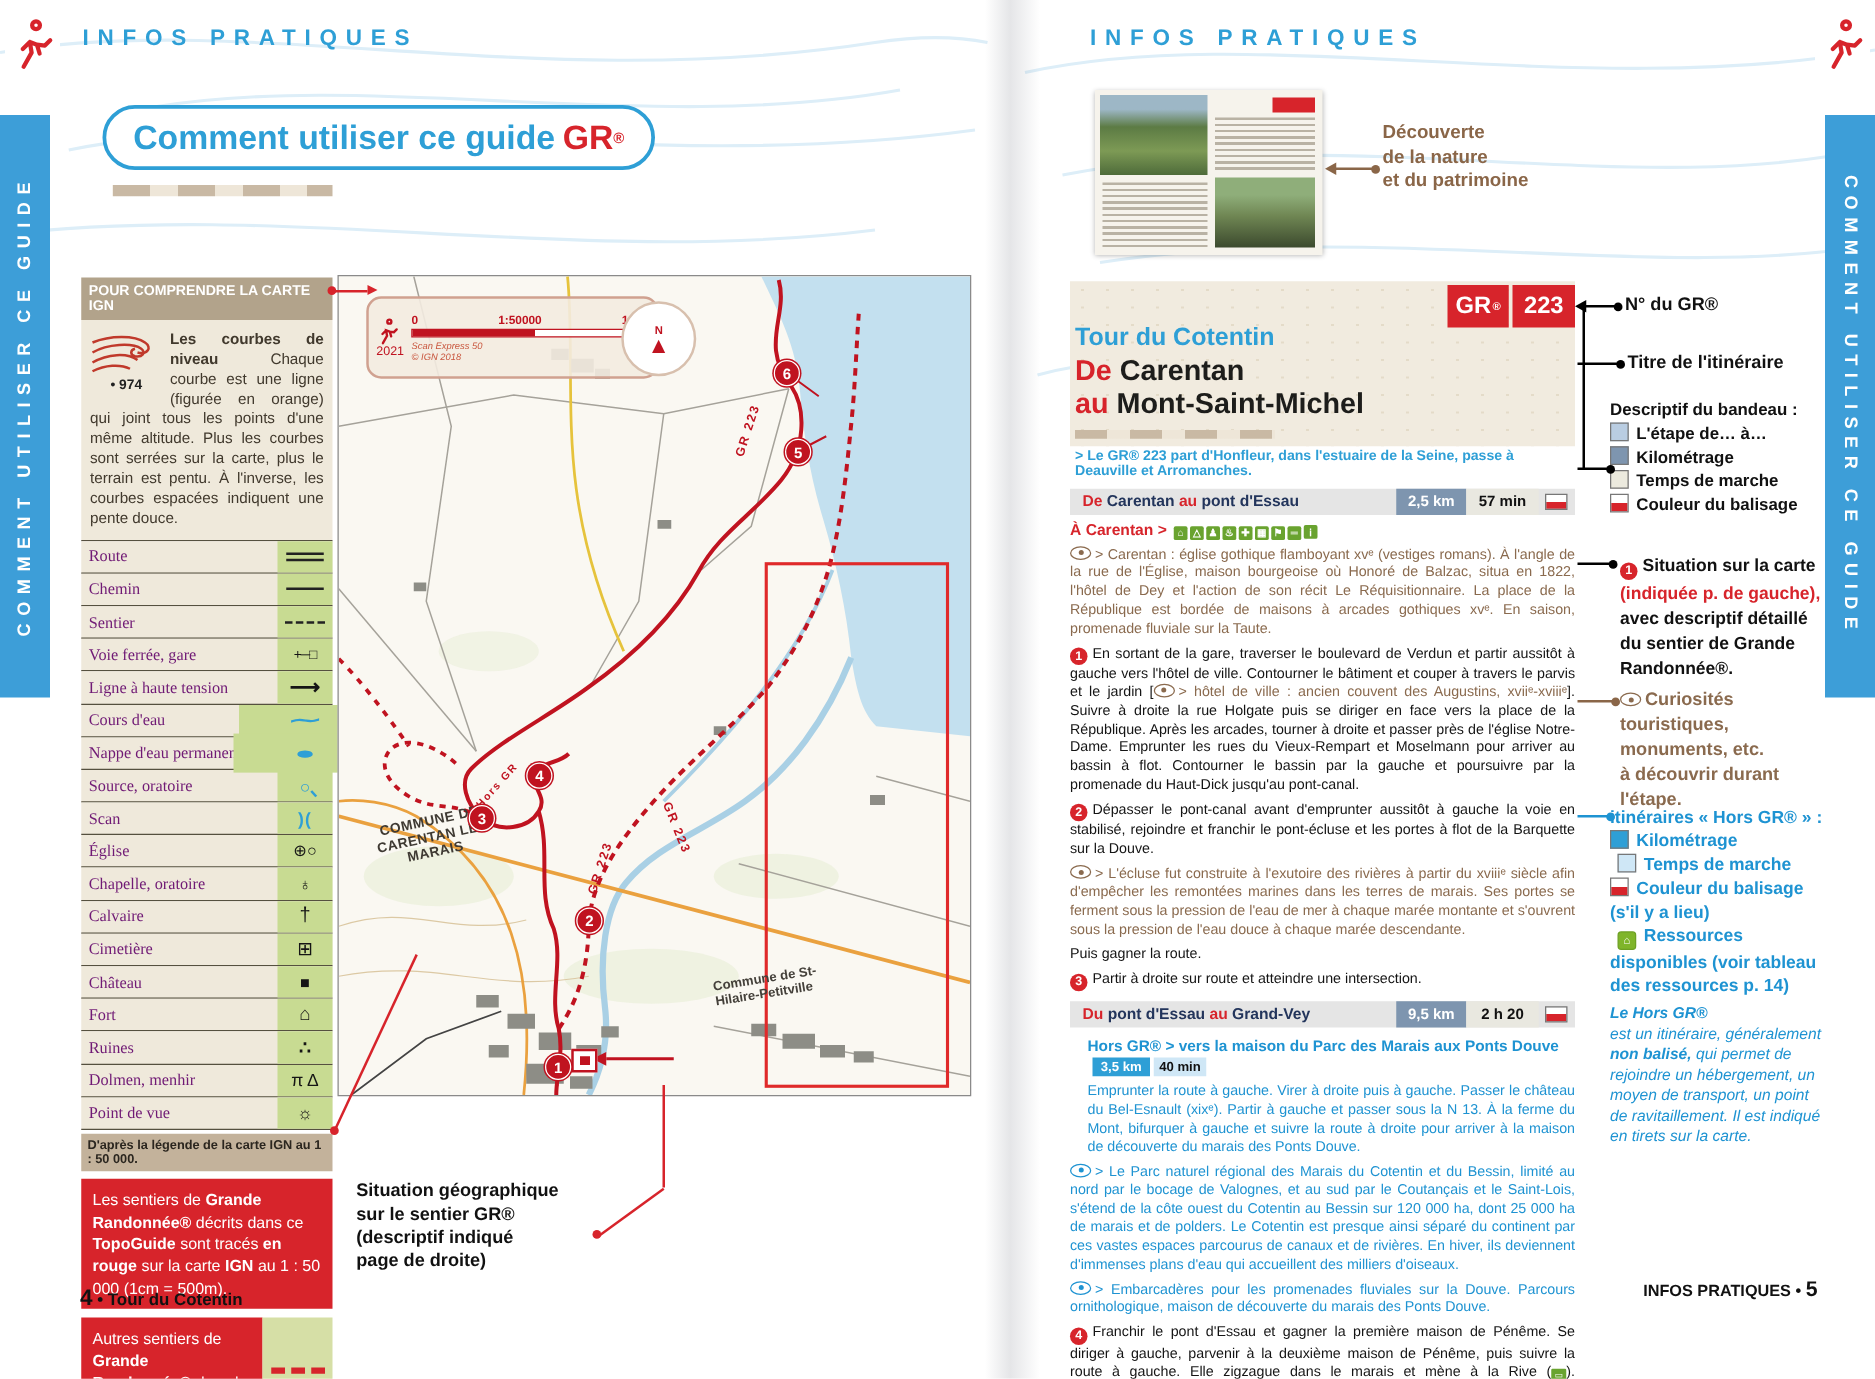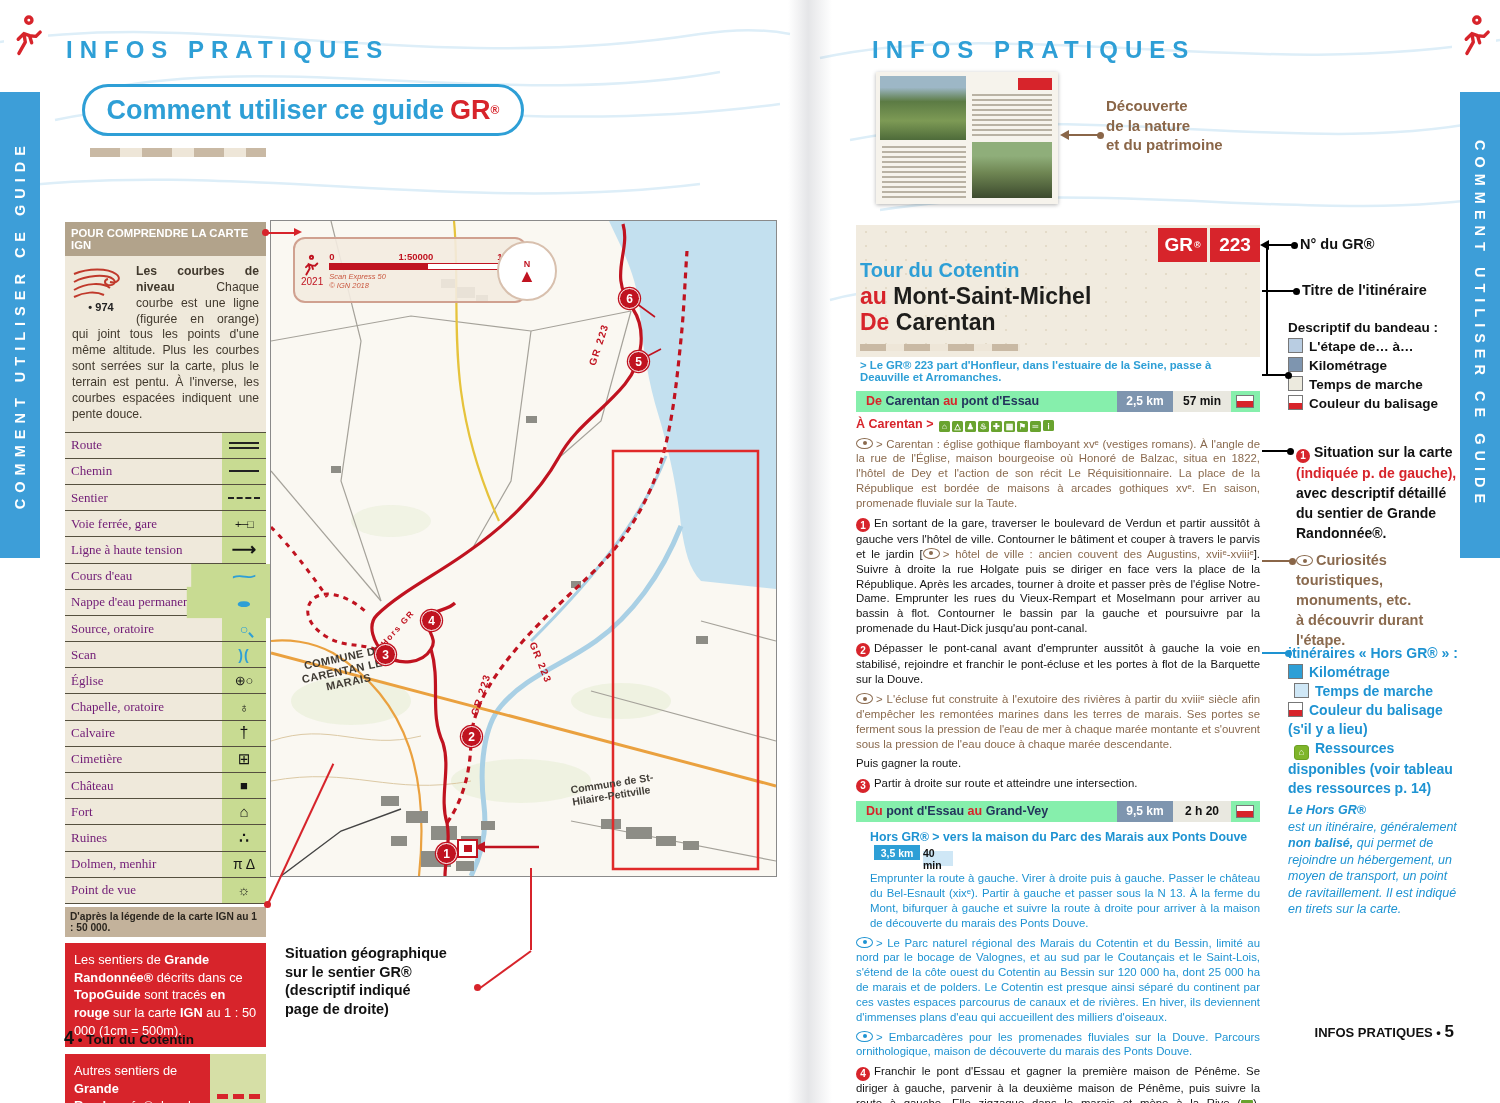--- a/index.html
+++ b/index.html
@@ -6,21 +6,21 @@
   body{width:1500px;height:1103px;position:relative;background:#fff;font-family:"Liberation Sans",sans-serif;overflow:hidden;color:#111}
   svg{display:block}
   b{font-weight:bold}
   
   .decor{position:absolute;left:0;top:0;z-index:0;pointer-events:none}
   .gutter{position:absolute;left:788px;top:0;width:44px;height:1103px;background:linear-gradient(90deg,rgba(0,0,0,0),rgba(70,75,90,.14) 46%,rgba(0,0,0,0));z-index:3}
   .corner{position:absolute;top:6px;width:44px;height:58px;background:#fff;display:flex;align-items:center;justify-content:center;z-index:5}
   .vbar{position:absolute;top:92px;width:40px;height:466px;background:#3d9ed8;display:flex;align-items:center;justify-content:center;z-index:5}
   .vbar span{writing-mode:vertical-rl;color:#fff;font-weight:bold;font-size:14.5px;letter-spacing:6px;white-space:nowrap}
   .vbar.left span{transform:rotate(180deg)}
-  .pheader{position:absolute;top:36px;color:#2e9fd6;font-size:24px;font-weight:bold;letter-spacing:7px;z-index:4}
+  .pheader{position:absolute;top:20px;color:#2e9fd6;font-size:18px;font-weight:bold;letter-spacing:7px;z-index:4}
   
   .title-pill{position:absolute;left:82px;top:84px;width:436px;height:46px;border:3.5px solid #2e9fd6;border-radius:28px;background:#fff;display:flex;align-items:center;justify-content:center;font-size:27px;font-weight:bold;color:#2e9fd6;z-index:2}
   .title-pill .gr{color:#d7242b;margin-left:6px}
   .title-pill sup{font-size:12px;color:#d7242b}
   .tanbar{position:absolute;left:90px;top:148px;width:176px;height:9px;background:repeating-linear-gradient(90deg,#c9b9a4 0 30px,#eee6d8 30px 52px);z-index:2}
   .lp-col{position:absolute;left:65px;top:222px;width:201px;z-index:2}
   .lp-head{background:#b2a38b;color:#fff;font-weight:bold;font-size:11.3px;padding:5px 6px}
   .lp-info{background:#efe9db;padding:8px 7px 9px;font-size:12.2px;color:#41392d;line-height:1.3;text-align:justify}
   .contour-wrap{float:left;width:58px;margin:2px 6px 0 0;text-align:center}
   .contour-val{font-size:11px;font-weight:bold;color:#222}
@@ -85,38 +85,38 @@
   .badge{position:absolute;right:0;top:3px;display:flex;gap:3px}
   .badge div{background:#d7242b;color:#fff;font-weight:bold;font-size:19px;height:34px;display:flex;align-items:center;justify-content:center}
   .badge .b1{width:49px}.badge .b2{width:50px}
   .badge sup{font-size:9px;margin-left:1px}
   .rp-inner{position:relative;padding-top:34px}
   .kicker{color:#2e9fd6;font-size:20px;font-weight:bold;margin:0 0 2px 4px}
   .bigtitle{font-size:23px;font-weight:bold;color:#1d1d1b;line-height:1.12;margin-left:4px}
   .bigtitle .r{color:#d7242b}
   .minitan{width:160px;height:7px;background:repeating-linear-gradient(90deg,#c9b9a4 0 26px,#eee6d8 26px 44px);margin:8px 0 8px 4px}
   .intro{color:#2e9fd6;font-weight:bold;font-size:11.3px;margin:0 0 2px 4px}
-  .stagebar{display:flex;align-items:center;background:#86efac;height:21px;margin:8px 0 5px;font-weight:bold;font-size:12.5px;color:#23355c}
+  .stagebar{display:flex;align-items:center;background:#e5e5e5;height:21px;margin:8px 0 5px;font-weight:bold;font-size:12.5px;color:#23355c}
   .stagebar .tt{flex:1;padding-left:10px}
   .stagebar .r{color:#d7242b}
   .chip-km{width:56px;height:21px;background:#7e95af;color:#fff;display:flex;align-items:center;justify-content:center;font-size:12px}
   .chip-time{width:58px;height:21px;background:#e9e8e0;color:#111;display:flex;align-items:center;justify-content:center;font-size:12px}
   .flag{display:inline-block;width:16px;height:11px;border:1px solid #777;background:linear-gradient(180deg,#fff 0 50%,#d7242b 50%);margin:0 6px 0 5px}
   .resort{font-size:12.5px;font-weight:bold;color:#d7242b;margin:2px 0 4px}
   .pic{width:11px;height:11px;background:#69a32f;color:#fff;font-size:8px;display:inline-flex;align-items:center;justify-content:center;margin-left:2px;border-radius:1.5px;vertical-align:-1px}
   .body{font-size:11.4px;line-height:1.3;text-align:justify;margin:5px 0;color:#141414}
   .brown{color:#8a6a4e}
   .blue{color:#1e93d2}
   .indent{margin-left:14px}
   .eye{display:inline-block;width:15px;height:9px;border:1.6px solid currentColor;border-radius:50%;position:relative;vertical-align:-1px;margin-right:3px}
   .eye::after{content:'';position:absolute;left:50%;top:50%;width:4px;height:4px;margin:-2px 0 0 -2px;background:currentColor;border-radius:50%}
   .stepn{display:inline-flex;width:14px;height:14px;border-radius:50%;background:#d7242b;color:#fff;font-size:10px;font-weight:bold;align-items:center;justify-content:center;margin-right:4px;vertical-align:-2px}
   .horshead{font-size:12.3px;font-weight:bold;color:#1e93d2;margin:8px 0 2px 14px}
   .chip-km-b{display:inline-flex;width:46px;height:15px;background:#2e9fd6;color:#fff;align-items:center;justify-content:center;font-size:10.5px;margin-left:4px;vertical-align:-2px}
-  .chip-time-b{display:inline-flex;width:30px;height:15px;background:#cfe7f6;color:#111;align-items:center;justify-content:center;font-size:10.5px;margin-left:3px;vertical-align:-2px}
+  .chip-time-b{display:inline-flex;width:42px;height:15px;background:#cfe7f6;color:#111;align-items:center;justify-content:center;font-size:10.5px;margin-left:3px;vertical-align:-2px}
   .busico{display:inline-flex;width:12px;height:10px;background:#69a32f;color:#fff;font-size:7px;align-items:center;justify-content:center;border-radius:1px;vertical-align:-1px}
   .footer-right{position:absolute;left:1240px;top:1022px;width:214px;text-align:right;font-weight:bold;z-index:2}
   .footer-right .t{font-size:13px}.footer-right .n{font-size:17px}
   
   .an{position:absolute;z-index:2}
   .an-ngr{left:1300px;top:236px;font-size:14.5px;font-weight:bold}
   .an-titre{left:1302px;top:282px;font-size:14.5px;font-weight:bold}
   .an-bandeau{left:1288px;top:318px;font-size:13.5px;font-weight:bold;line-height:19px}
   .chip{display:inline-block;width:13px;height:13px;border:1px solid #777;margin-right:6px;vertical-align:-2px}
   .c-etape{background:#b9cde2}.c-km{background:#7e95af}.c-time{background:#eceade}
@@ -418,22 +418,22 @@
   <div class="badge">
     <div class="b1">
         <span>GR</span>
         <sup>®</sup>
       </div>
     <div class="b2">223</div>
   </div>
   <div class="rp-inner">
     <div class="kicker">Tour du Cotentin</div>
     <div class="bigtitle">
+      <div><span class="r">De</span><span> Carentan</span></div>
       <div><span class="r">au</span><span> Mont-Saint-Michel</span></div>
-      <div><span class="r">De</span><span> Carentan</span></div>
     </div>
     <div class="minitan"></div>
     <p class="intro">&gt; Le GR® 223 part d'Honfleur, dans l'estuaire de la Seine, passe à Deauville et Arromanches.</p>
 
     <div class="stagebar">
       <span class="tt"><span class="r">De</span><span> Carentan </span><span class="r">au</span><span> pont d'Essau</span></span>
       <span class="chip-km">2,5 km</span>
       <span class="chip-time">57 min</span>
       <span class="flag"></span>
     </div>

